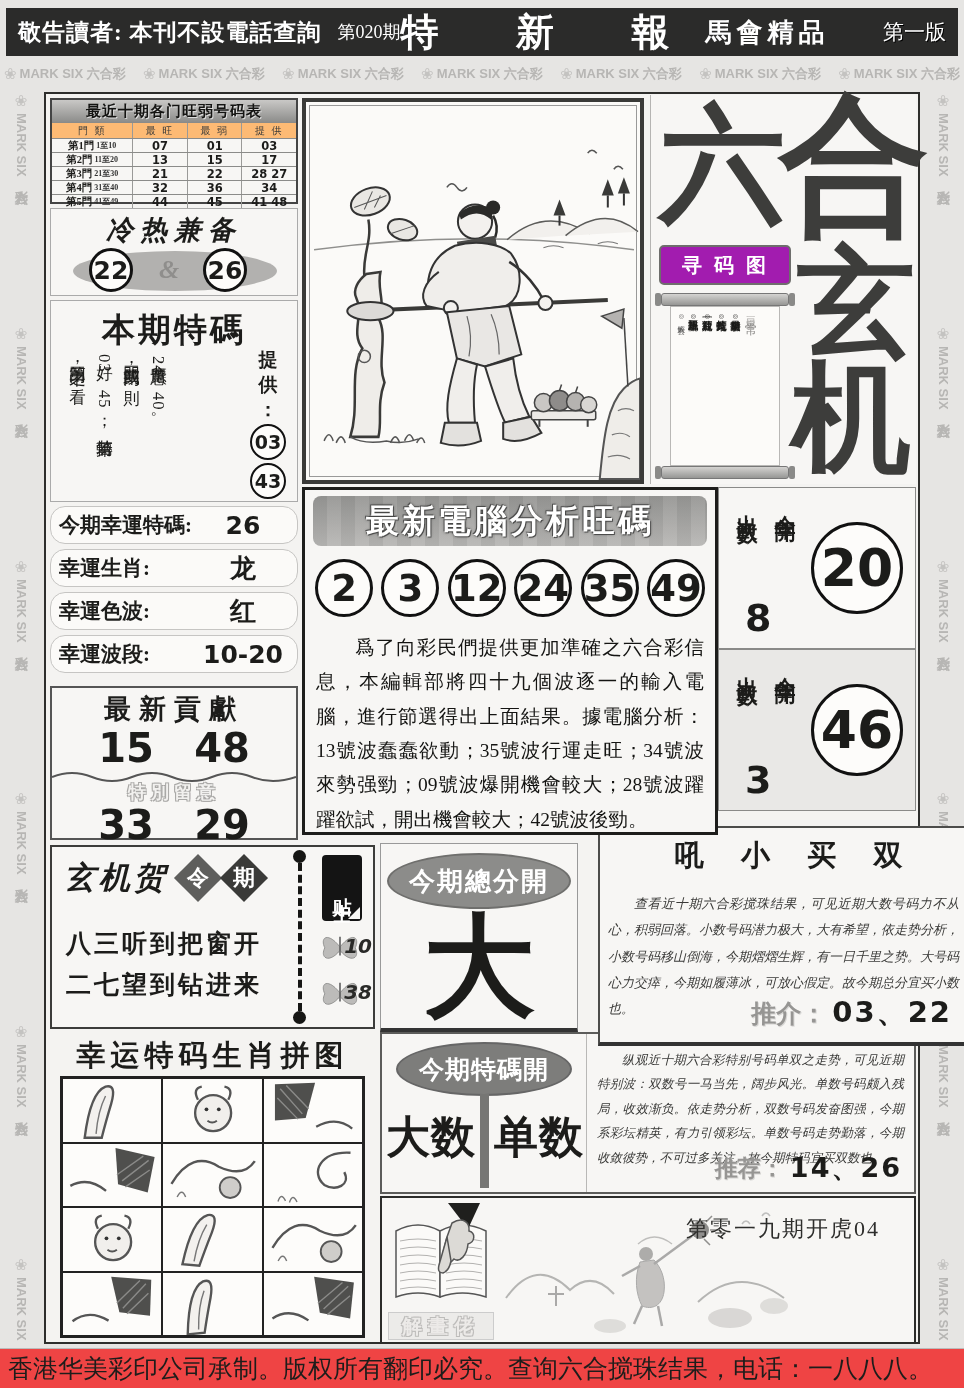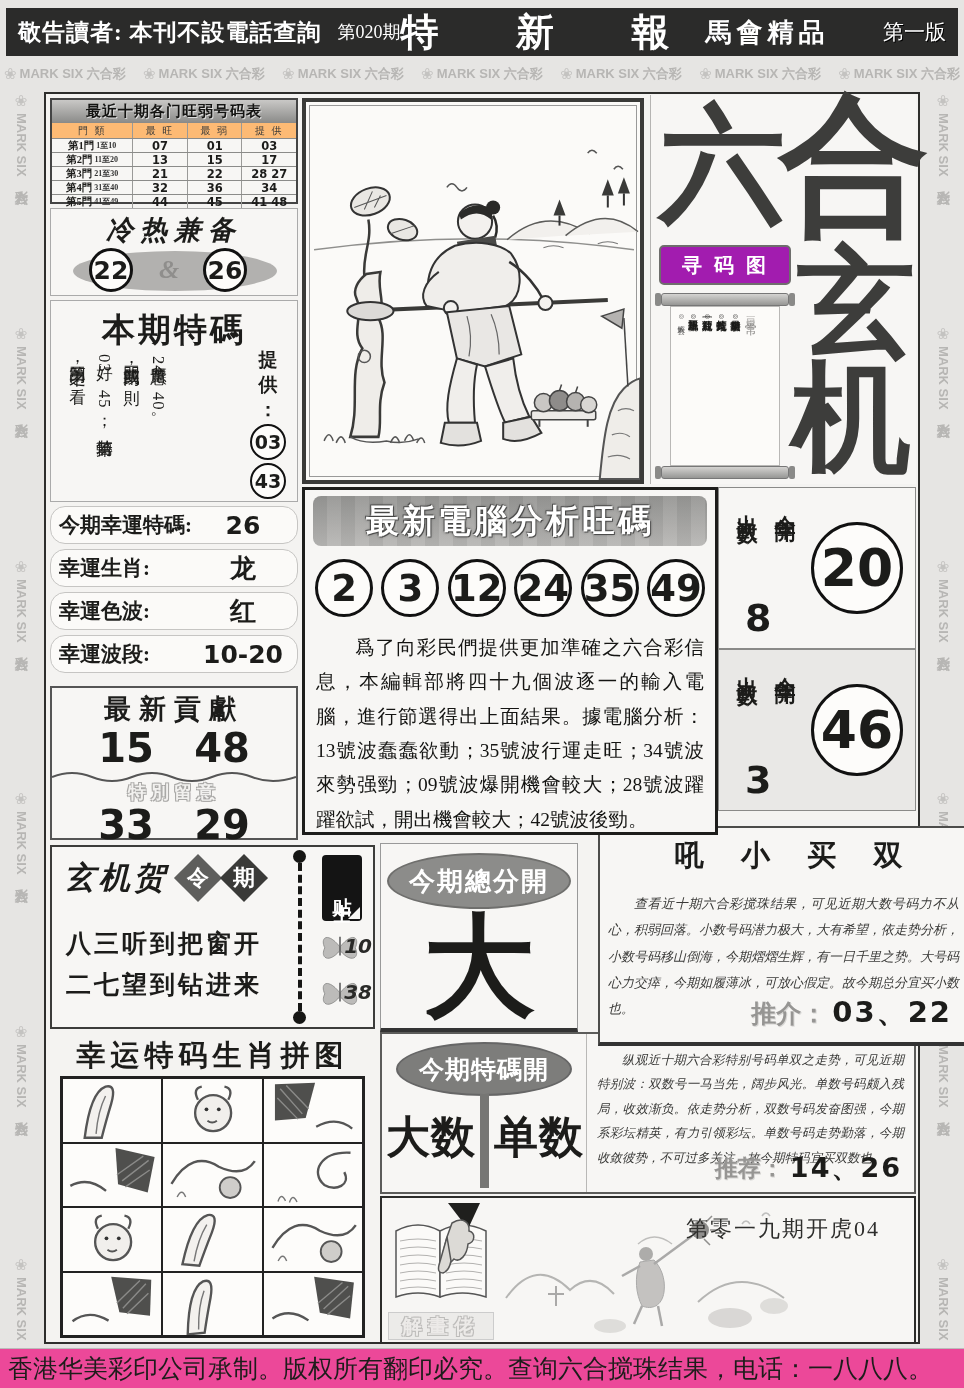--- a/index.html
+++ b/index.html
@@ -191,21 +191,21 @@
   
   #bottom-strip{left:380px;top:1196px;width:536px;height:148px;border:2px solid #2c2c2a;}
   .bs-book{position:absolute;left:8px;top:5px;width:102px;height:106px;}
   .bs-label{position:absolute;left:6px;top:114px;width:104px;height:26px;border:1px solid #ccc;background:#ecebe9;
             display:flex;align-items:center;justify-content:center;font-size:20px;font-weight:bold;letter-spacing:6px;
             color:#eceae8;text-shadow:-1px -1px 0 #bdbcba,1px -1px 0 #bdbcba,-1px 1px 0 #bdbcba,1px 1px 0 #bdbcba;}
   .bs-ink{position:absolute;left:116px;top:4px;width:306px;height:138px;opacity:.6;}
   .bs-result{position:absolute;right:34px;top:16px;font-size:22px;letter-spacing:2px;color:#2e2e2c;}
 
   
-  #footer{position:absolute;left:0;top:1348px;width:964px;height:40px;background:#ec4899;display:flex;align-items:center;
+  #footer{position:absolute;left:0;top:1348px;width:964px;height:40px;background:#ef4444;display:flex;align-items:center;
           padding-left:8px;box-sizing:border-box;font-size:25px;color:#1d1d1b;border-top:1px solid #bbb;}
 </style>
 </head>
 <body>
 
 <div class="page">
 
   <div class="hd">
     <span class="hd-notice">敬告讀者: 本刊不設電話查詢</span>
     <span class="hd-issue">第020期</span>

